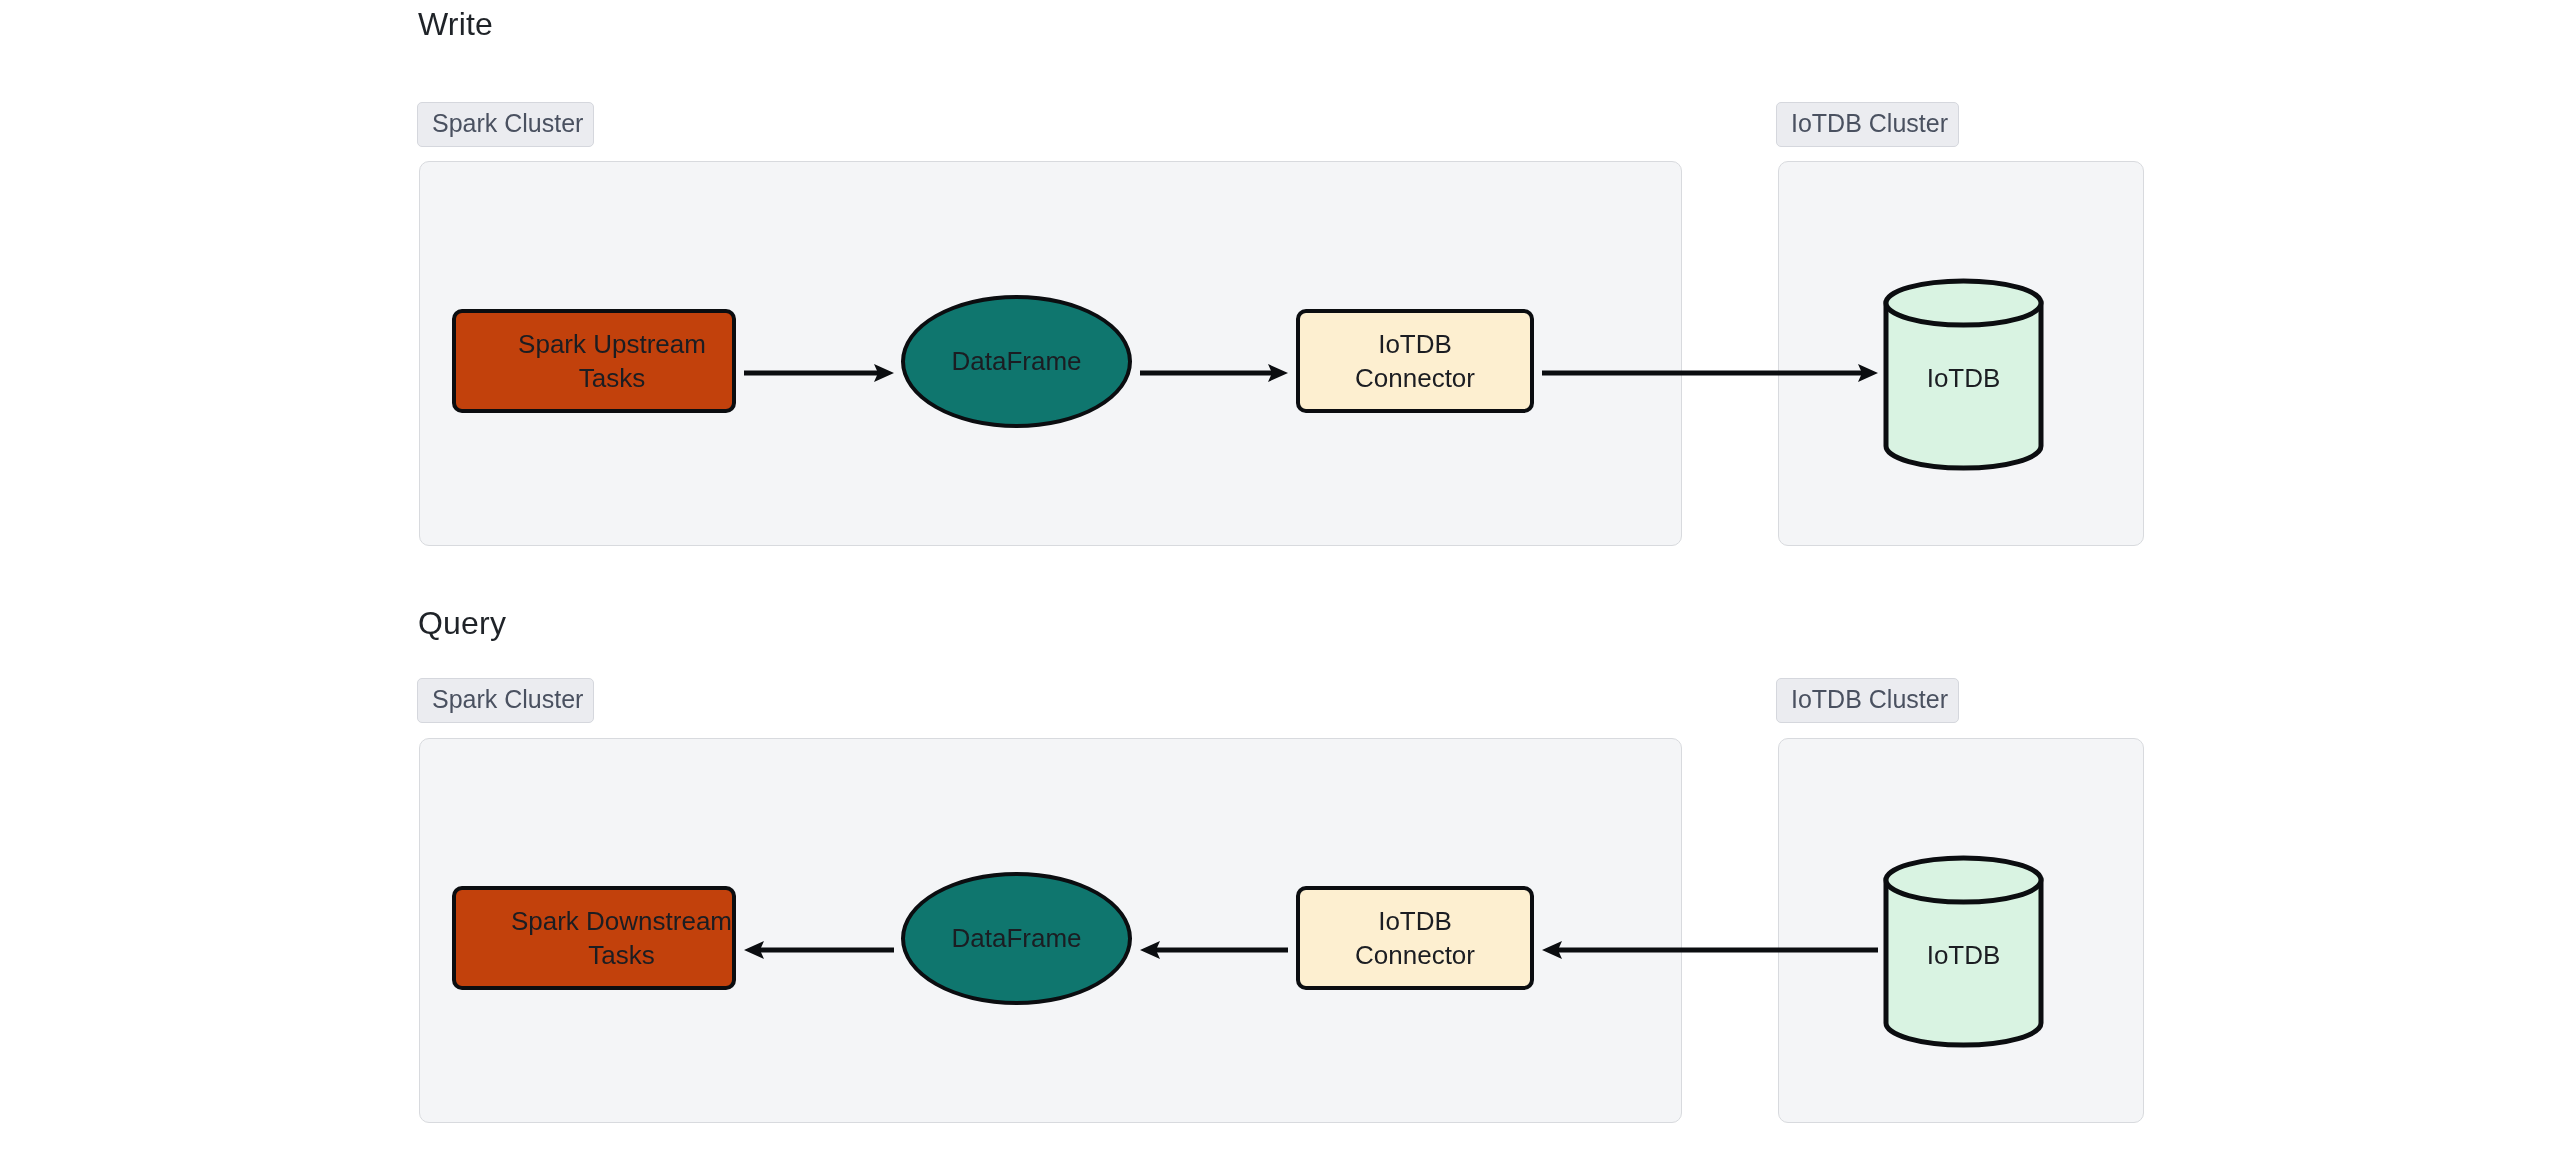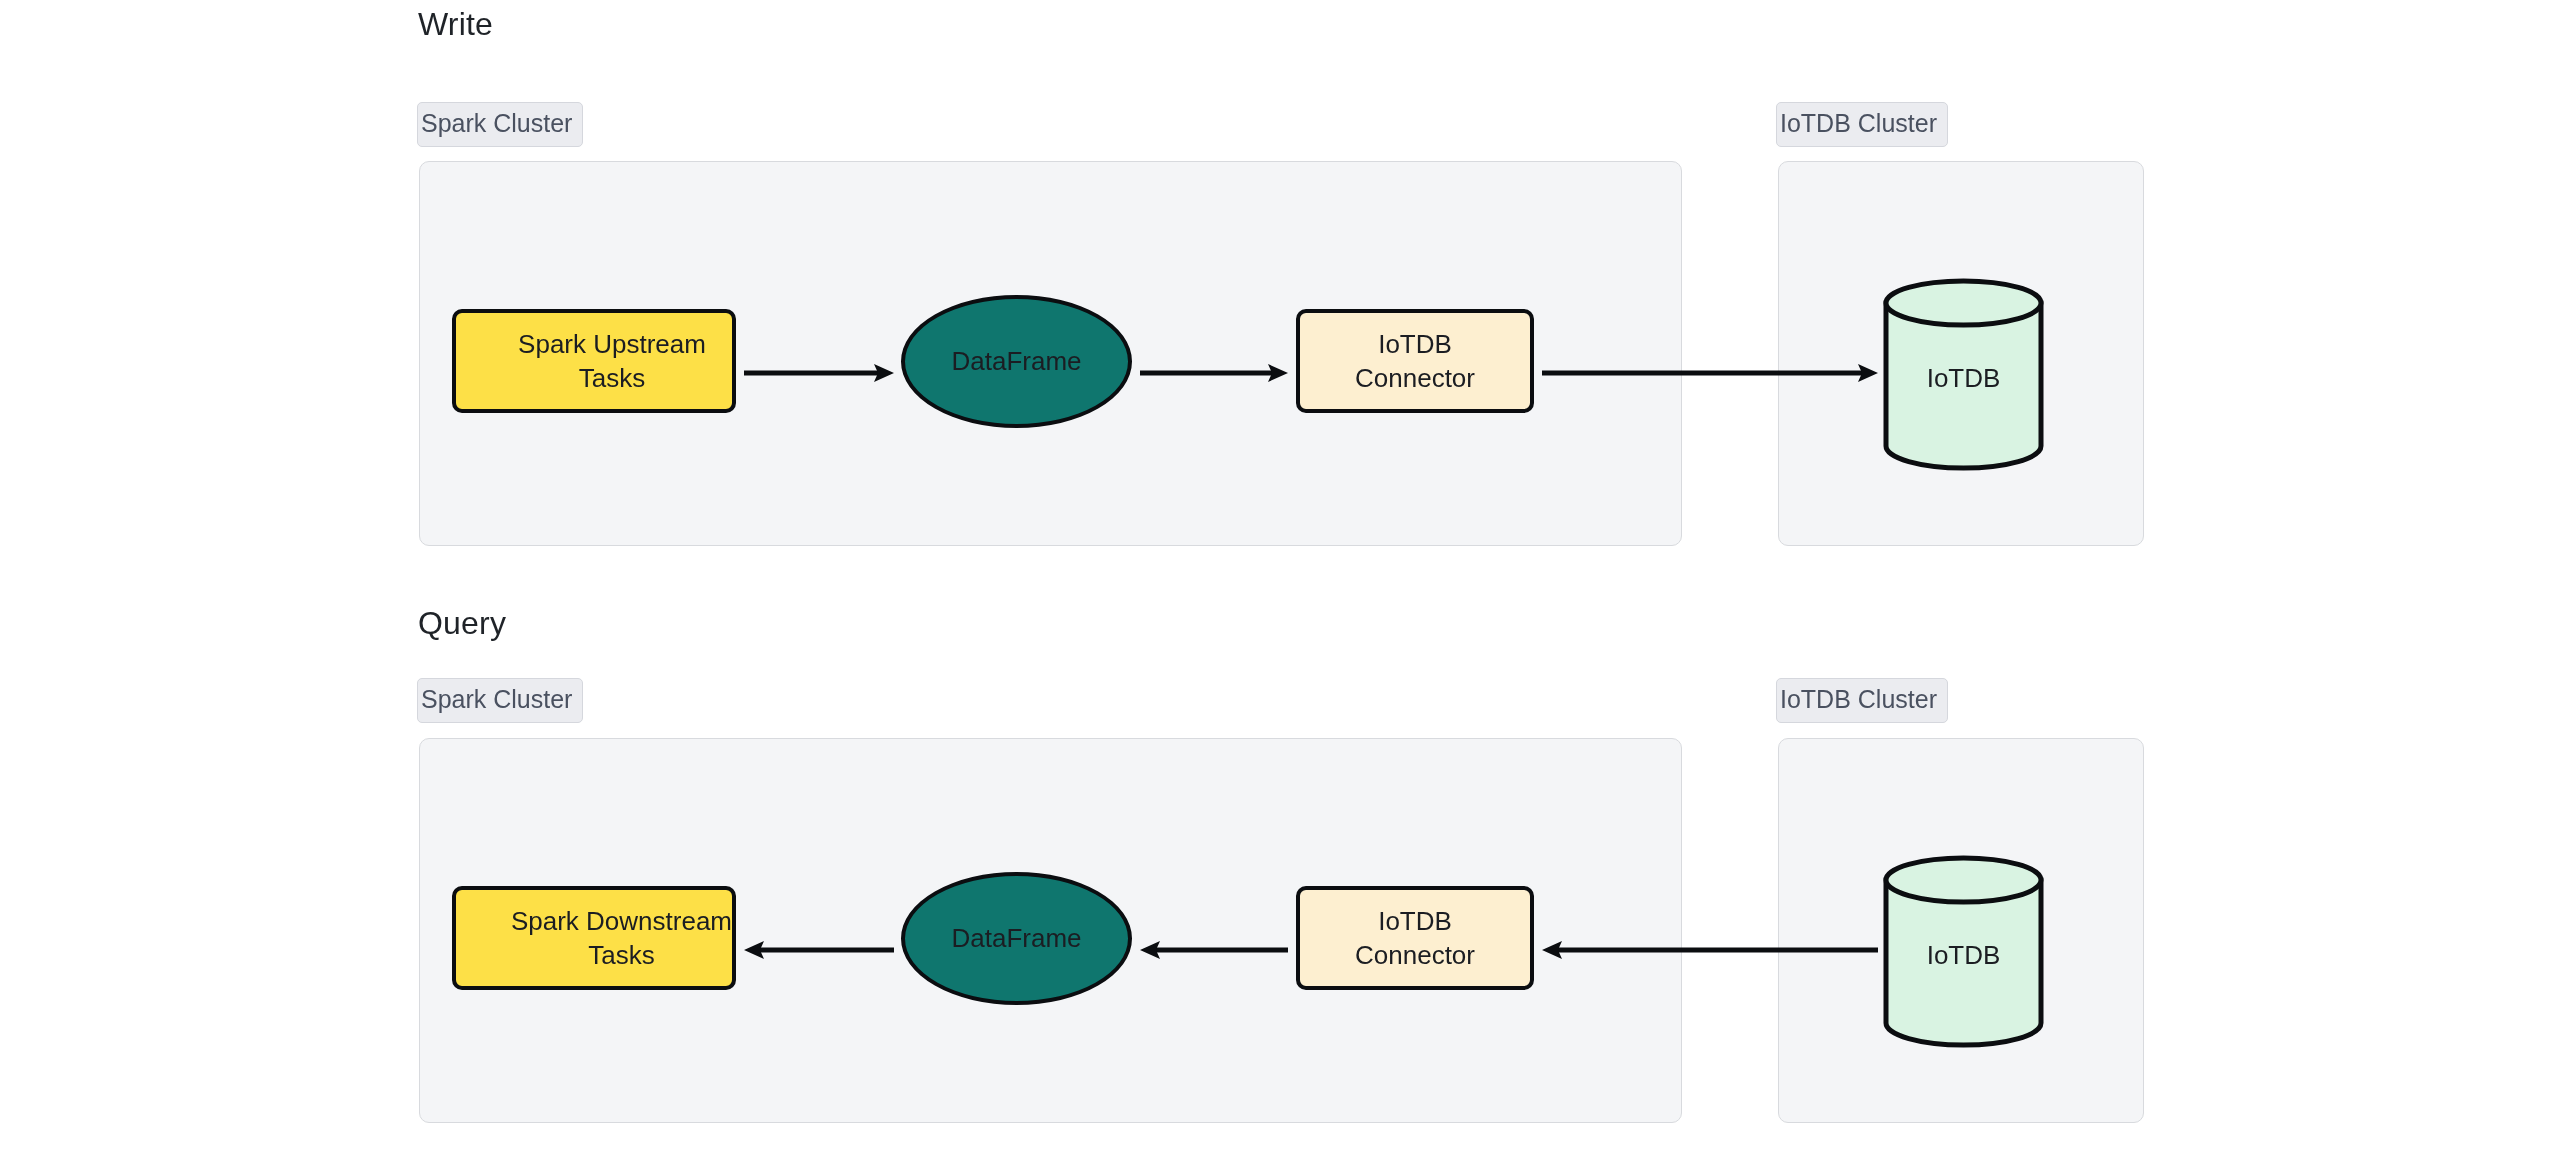--- a/index.html
+++ b/index.html
@@ -25,21 +25,21 @@
   }
 
   .cluster-label {
     position: absolute;
     background: #ebecf0;
     border: 1px solid #d5d7dd;
     border-radius: 5px;
     color: #4a5160;
     font-size: 25px;
     line-height: 1;
-    padding: 8px 10px 10px 3px;
+    padding: 8px 10px 10px 14px;
     white-space: nowrap;
   }
 
   .cluster-box {
     position: absolute;
     background: #f4f5f7;
     border: 1px solid #d8dade;
     border-radius: 10px;
     box-sizing: border-box;
   }
@@ -55,21 +55,21 @@
     color: #1b1d22;
     font-size: 26px;
     line-height: 1.32;
     border: 4px solid #0b0d10;
   }
 
   .node-rect {
     border-radius: 10px;
   }
   .node-spark {
-    background: #fde047;
+    background: #c2410c;
     padding-left: 36px;
   }
   .node-connector {
     background: #fdefd0;
   }
   .node-ellipse {
     background: #0f766e;
     border-radius: 50%;
   }
 

